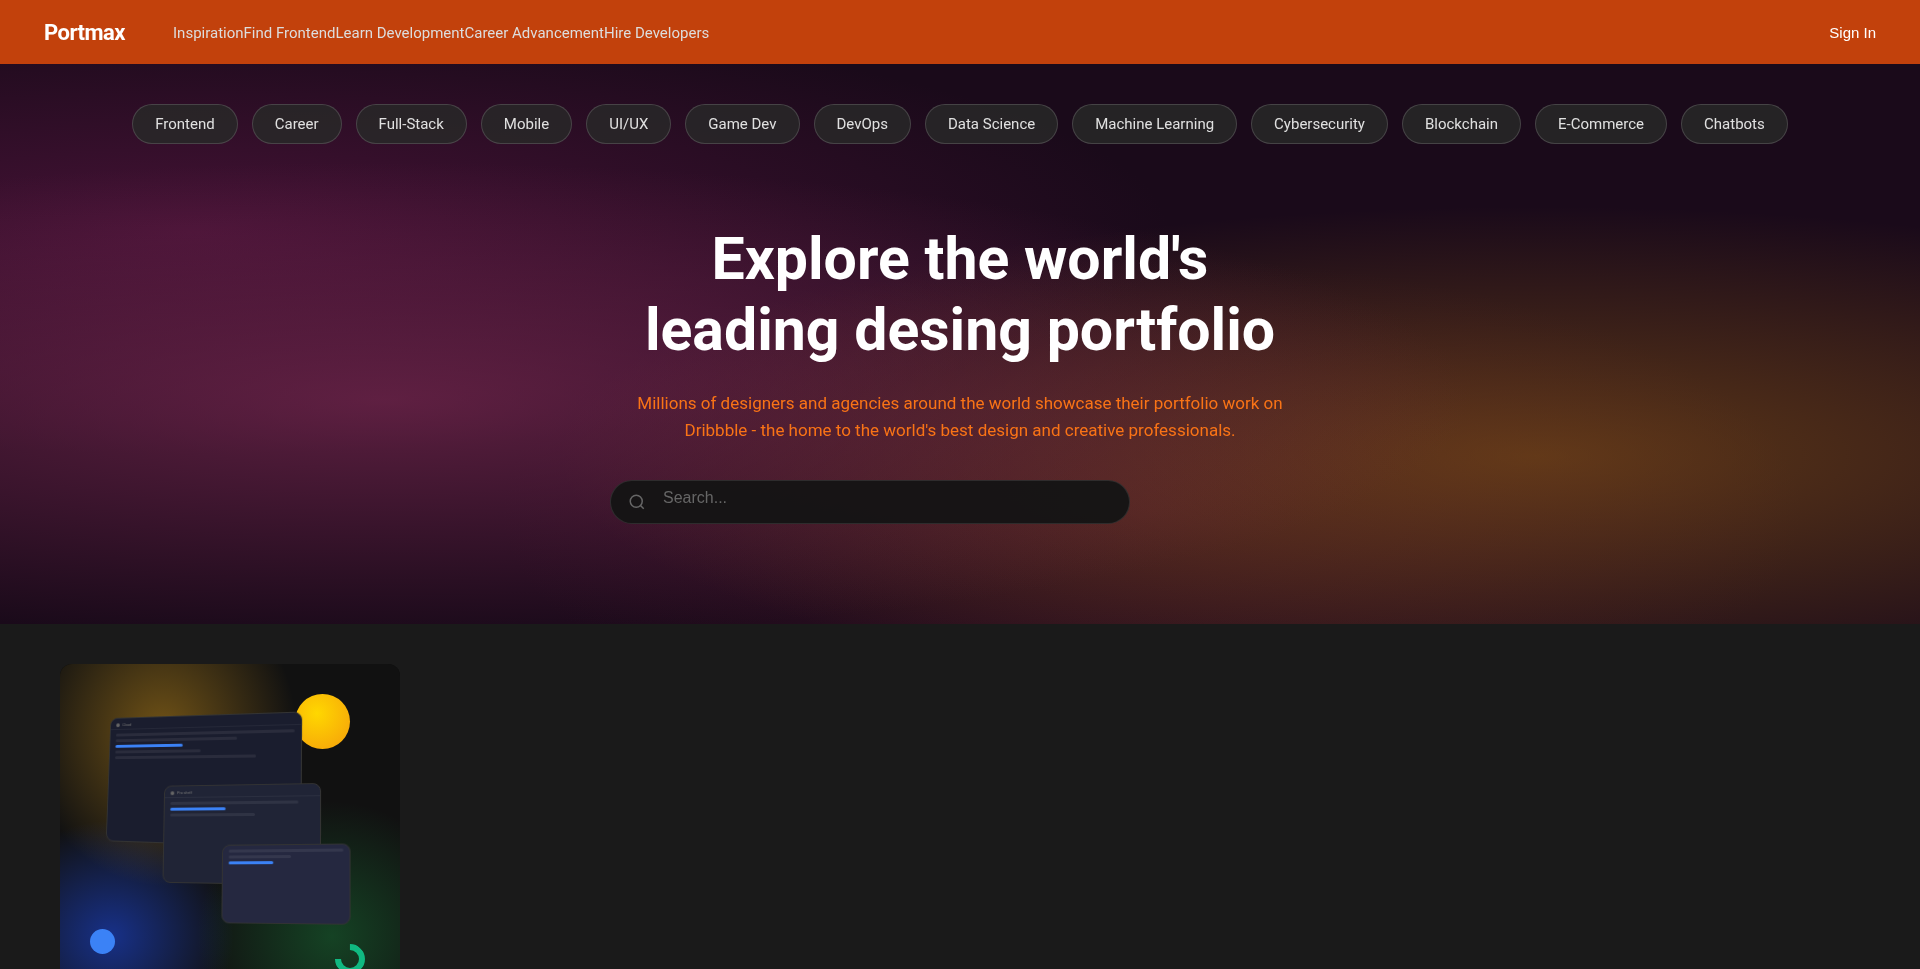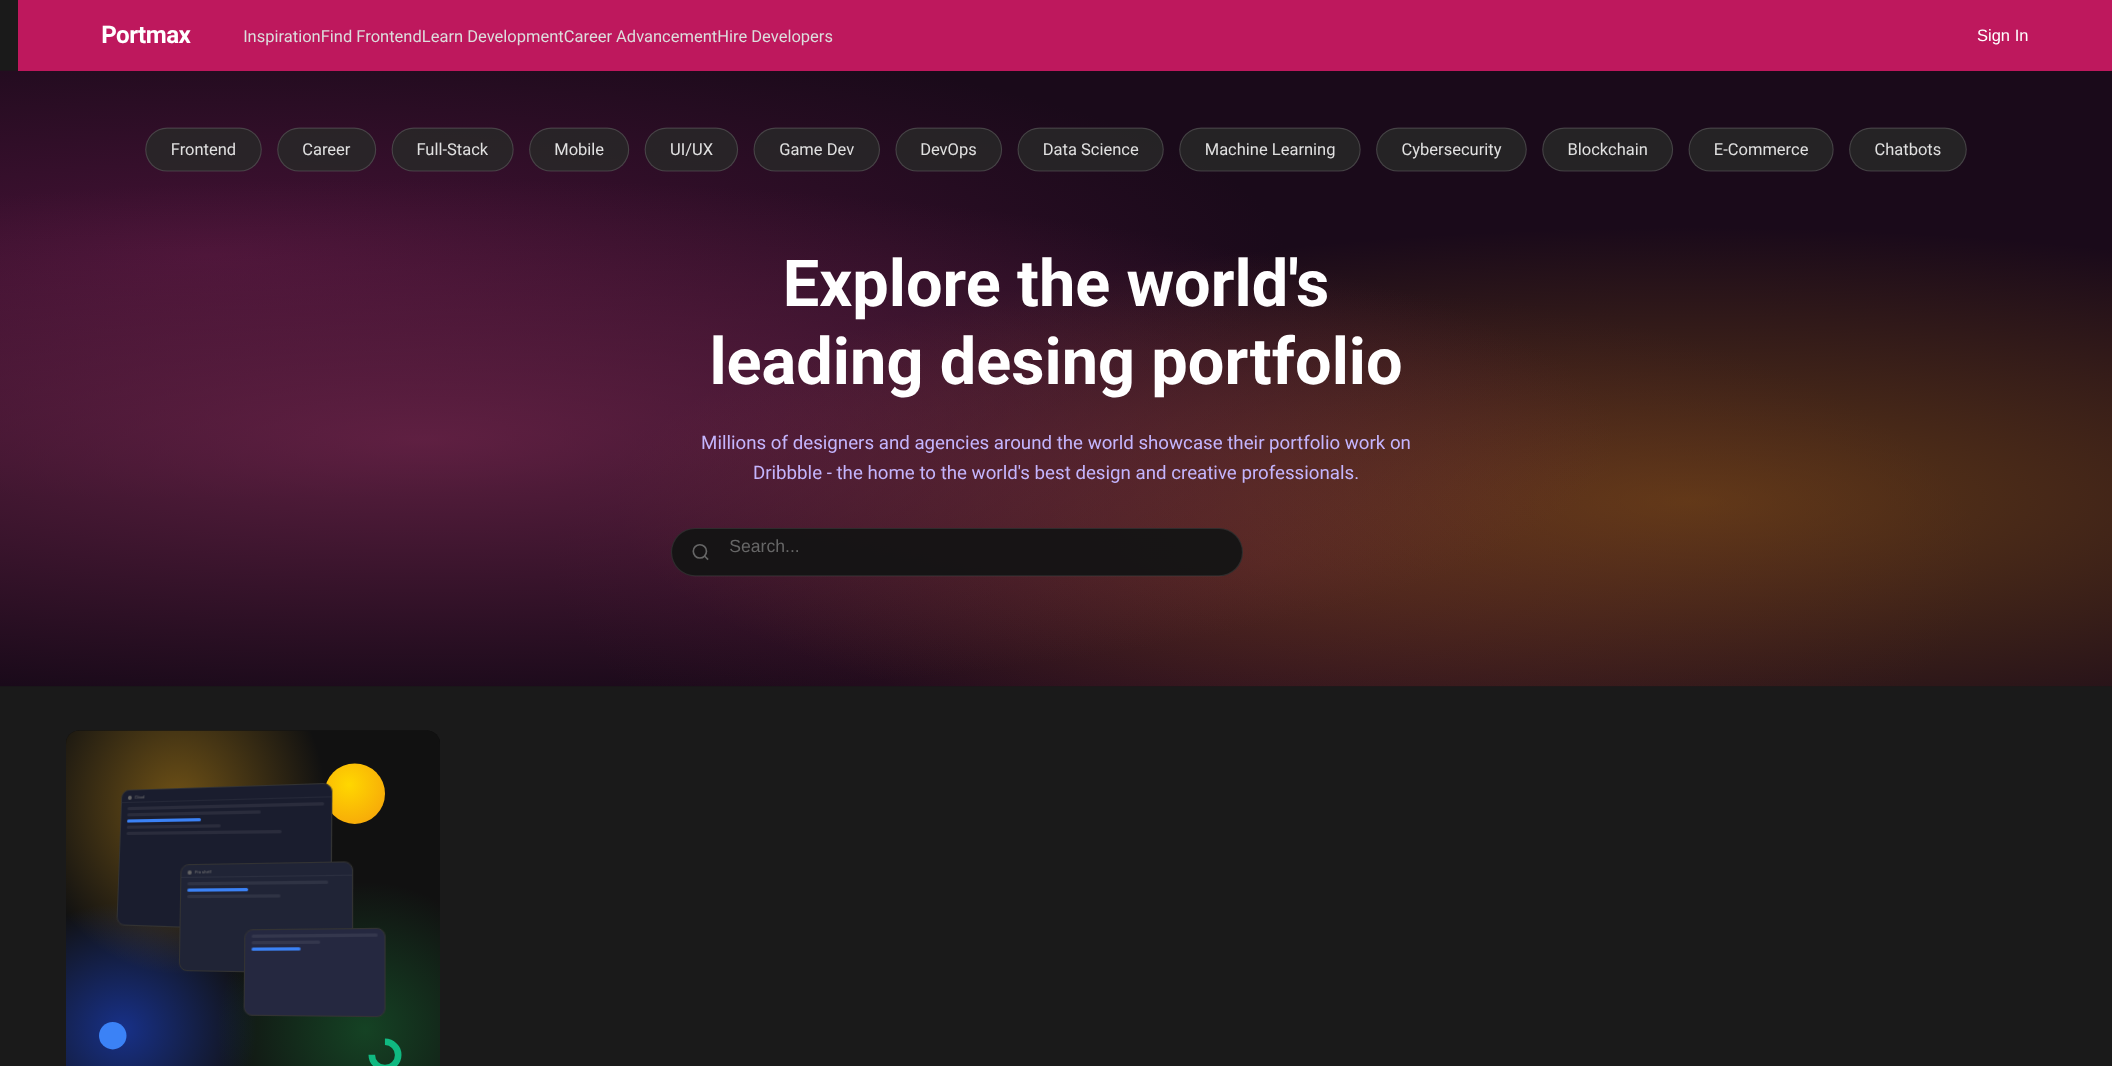--- a/index.html
+++ b/index.html
@@ -14,28 +14,28 @@
       color: #fff;
       width: 1920px;
       min-height: 969px;
       overflow-x: hidden;
     }
 
     
     .navbar {
       position: fixed;
       top: 0;
-      left: 16px;
+      left: 0;
       right: 0;
       z-index: 100;
-      background: #be185d;
+      background: #c2410c;
       display: flex;
       align-items: center;
       justify-content: space-between;
-      padding: 0 76px;
+      padding: 0 44px;
       height: 64px;
     }
 
     .navbar-left {
       display: flex;
       align-items: center;
       gap: 48px;
     }
 
     .logo {
@@ -109,21 +109,20 @@
     .category-pill {
       background: rgba(40, 40, 40, 0.85);
       border: 1px solid rgba(255,255,255,0.15);
       border-radius: 999px;
       padding: 10px 22px;
       font-size: 15px;
       color: #e0e0e0;
       cursor: pointer;
       white-space: nowrap;
       transition: background 0.2s;
-      margin-top: 12px;
     }
 
     
     .hero-content {
       position: relative;
       z-index: 2;
       text-align: center;
       max-width: 700px;
       margin-top: 60px;
     }
@@ -131,21 +130,21 @@
     .hero-title {
       font-size: 59px;
       font-weight: 700;
       color: #fff;
       line-height: 1.2;
       margin-bottom: 24px;
     }
 
     .hero-subtitle {
       font-size: 17px;
-      color: #c4b5fd;
+      color: #f97316;
       line-height: 1.6;
       margin-bottom: 36px;
     }
 
     
     .search-bar-wrapper {
       width: 520px;
       position: relative;
     }
 

